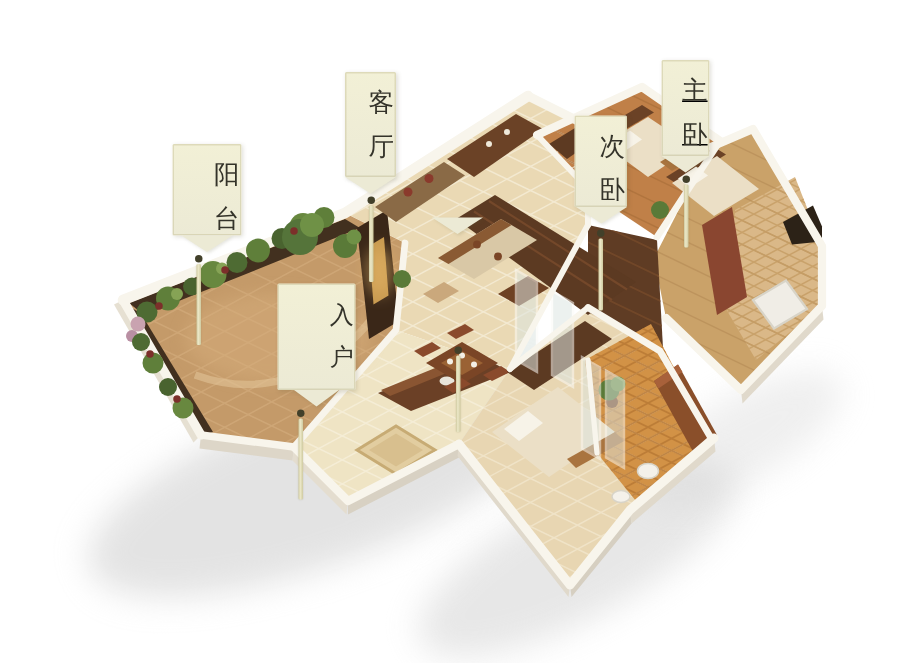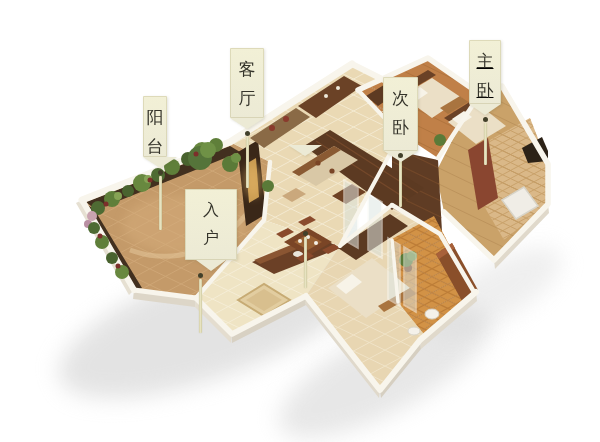--- a/index.html
+++ b/index.html
@@ -9,21 +9,21 @@
     font-family:"DejaVu Sans","Liberation Sans",sans-serif;
   }
   #scene{position:absolute;left:0;top:0;}
   
   .tag{position:absolute;z-index:5;}
   .tag-body{
     position:relative;
     background:linear-gradient(180deg,var(--tag-bg,#f2f0d6),var(--tag-bg-dark,#ecead5));
     box-shadow:inset 0 0 0 1px rgba(176,170,118,.30), 1px 1px 3px rgba(90,85,50,.18);
     border-radius:1px;
-    display:flex;justify-content:center;align-items:flex-start;
+    display:flex;justify-content:flex-end;align-items:flex-start;
   }
   .tag-text{
     color:var(--tag-text,#34332a);
     width:1.15em;line-height:1.72;text-align:center;
     word-break:break-all;font-weight:500;letter-spacing:0;
     padding-top:7px;
   }
   .tag-point{width:0;height:0;margin:0 auto;filter:drop-shadow(1px 1px 1px rgba(90,85,50,.15));}
   .tag-dot{position:absolute;width:5px;height:5px;border-radius:50%;
     background:var(--pin-dot,#42402a);}
@@ -401,21 +401,21 @@
       <circle cx="230" cy="164" r="8" fill="#5a7a38"></circle>
         <circle cx="236" cy="158" r="5" fill="#6f9146"></circle>
       <circle cx="268" cy="186" r="6" fill="#5a7a38"></circle>
       <circle cx="398" cy="128" r="7" fill="#5a7a38"></circle>
         <circle cx="404" cy="120" r="5" fill="#6f9146"></circle>
       <circle cx="440" cy="140" r="6" fill="#5a7a38"></circle>
     </g>
   </svg>
 
   <div id="labels">
-      <div class="tag" style="left: 115px; top: 96px; width: 24px; margin-left: 28px;">
+      <div class="tag" style="left: 115px; top: 96px; width: 46px;">
         <div class="tag-stem" style="left: 16px; top: 80px; height: 54px;"></div>
         <div class="tag-body" style="height: 61px;">
           <div class="tag-text" style="font-size: 17px;">阳台</div>
         </div>
         <div class="tag-point" style="border-left: 17.5px solid transparent; border-right: 17.5px solid transparent; border-top: 11px solid var(--tag-bg-dark);"></div>
         <div class="tag-dot" style="left: 15px; top: 74px;"></div>
       </div>
       <div class="tag" style="left: 230px; top: 48px; width: 34px;">
         <div class="tag-stem" style="left: 15.5px; top: 89px; height: 51px;"></div>
         <div class="tag-body" style="height: 70px;">
@@ -432,27 +432,27 @@
         <div class="tag-point" style="border-left: 15.5px solid transparent; border-right: 15.5px solid transparent; border-top: 11px solid var(--tag-bg-dark);"></div>
         <div class="tag-dot" style="left: 13px; top: 84px;"></div>
       </div>
       <div class="tag" style="left: 288px; top: 145px; width: 34px;">
         <div class="tag-stem" style="left: 15.5px; top: 92px; height: 51px;"></div>
         <div class="tag-point" style="border-left: 17px solid transparent; border-right: 17px solid transparent; border-top: 11px solid var(--tag-bg-dark);"></div>
         <div class="tag-dot" style="left: 14.5px; top: 86px;"></div>
       </div>
       <div class="tag" style="left: 383px; top: 77px; width: 35px;">
         <div class="tag-stem" style="left: 16px; top: 82px; height: 48px;"></div>
-        <div class="tag-body" style="height: 74px;">
+        <div class="tag-body" style="height: 61px;">
           <div class="tag-text" style="font-size: 17px;">次卧</div>
         </div>
         <div class="tag-point" style="border-left: 17.5px solid transparent; border-right: 17.5px solid transparent; border-top: 11px solid var(--tag-bg-dark);"></div>
         <div class="tag-dot" style="left: 15px; top: 76px;"></div>
       </div>
-      <div class="tag" style="left: 469px; top: 40px; width: 32px; text-decoration: underline;">
+      <div class="tag" style="left: 441px; top: 40px; width: 32px; text-decoration: underline;">
         <div class="tag-stem" style="left: 14.5px; top: 83px; height: 42px;"></div>
         <div class="tag-body" style="height: 64px;">
           <div class="tag-text" style="font-size: 17px;">主卧</div>
         </div>
         <div class="tag-point" style="border-left: 16px solid transparent; border-right: 16px solid transparent; border-top: 11px solid var(--tag-bg-dark);"></div>
         <div class="tag-dot" style="left: 13.5px; top: 77px;"></div>
       </div>
     </div>
 </div>
 

